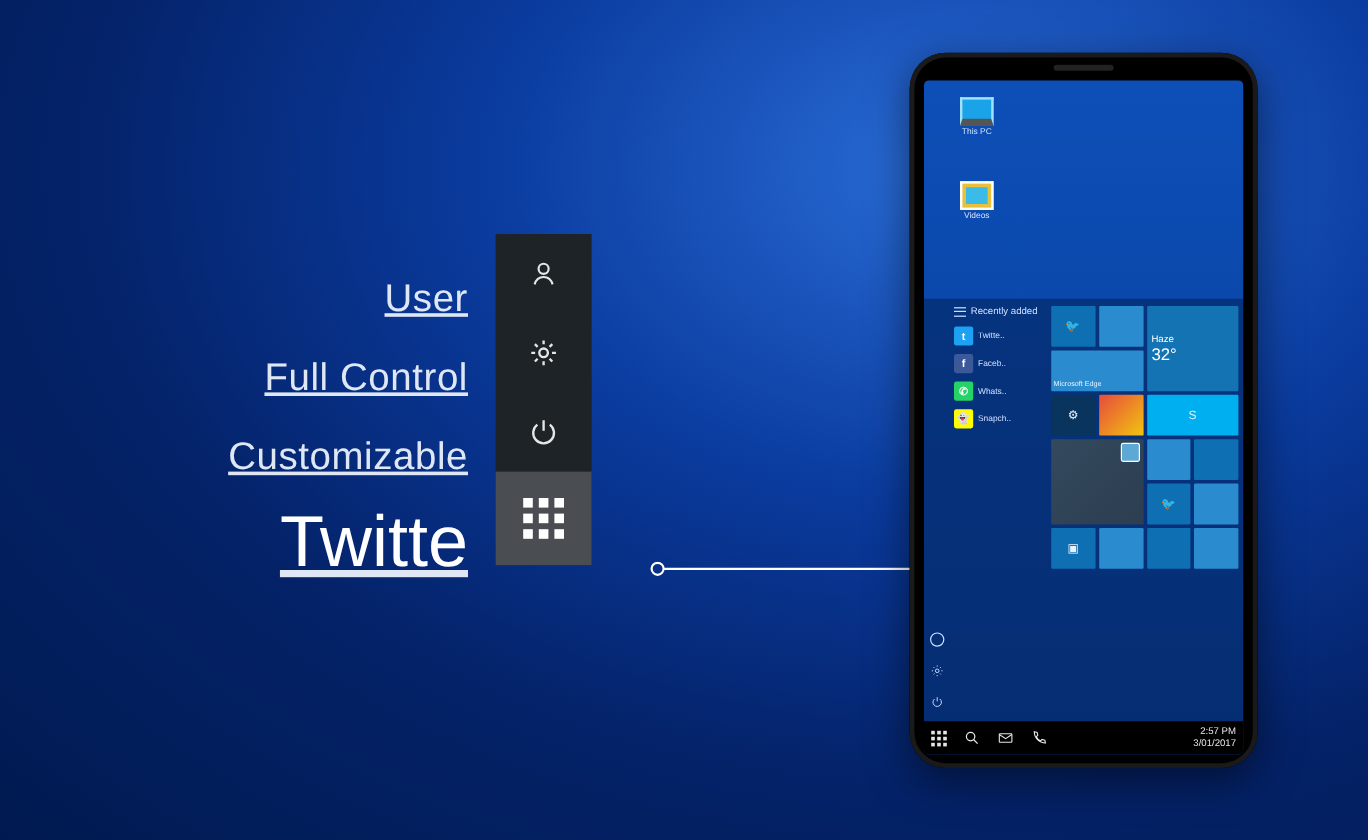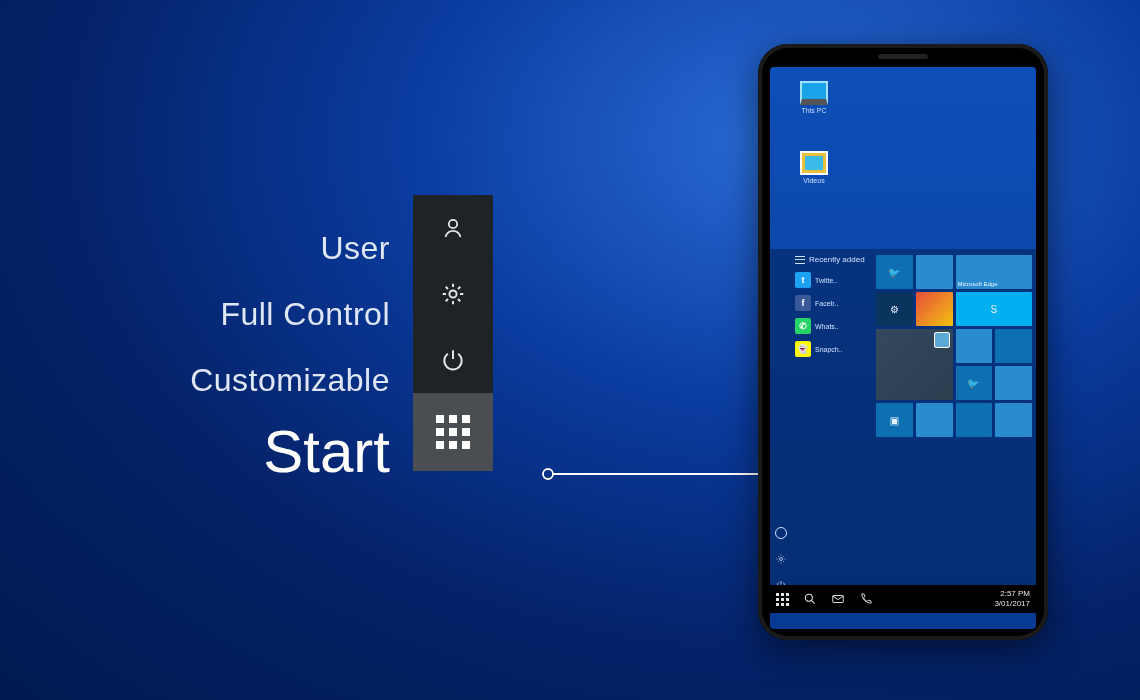--- a/index.html
+++ b/index.html
@@ -13,20 +13,21 @@
   }
 
   
   .labels {
     position: absolute;
     left: 110px;
     top: 215px;
     width: 280px;
     color: #dfe7f5;
     text-align: right;
+    text-decoration: underline;
   }
   .labels div {
     font-weight: 200;
     white-space: nowrap;
   }
   .lbl-small { font-size: 32px; line-height: 66px; letter-spacing: 0.5px; }
   .lbl-start { font-size: 60px; font-weight: 300; color: #fff; margin-top: 4px; }
 
   
   .sysmenu {
@@ -145,21 +146,21 @@
   .tile.row2{grid-row:span 2;}
   .tile.dark{background:#08345e;}
   .tile.lite{background:#2a8ccf;}
   .tile.wx{background:#1474b3;color:#fff;font-size:8px;align-items:flex-start;flex-direction:column;justify-content:center;padding:4px;}
   .tile.game{background:linear-gradient(135deg,#e74c3c,#f1c40f);}
   .tile.game2{background:linear-gradient(135deg,#34495e,#2c3e50);}
   .tile.game2::after{content:"";position:absolute;top:3px;right:3px;width:14px;height:14px;background:#5da9d6;border:1px solid #fff;border-radius:2px;}
 
   
   .taskbar{
-    position:absolute;left:0;right:0;bottom:16px;height:28px;
+    position:absolute;left:0;right:0;bottom:0;height:28px;
     background:#000;display:flex;align-items:center;
     padding:0 6px;color:#e6e6e6;
   }
   .taskbar .tb-left{display:flex;gap:14px;align-items:center;}
   .taskbar svg{width:14px;height:14px;stroke:#e6e6e6;fill:none;}
   .taskbar .tb-grid{display:grid;grid-template-columns:repeat(3,3px);grid-template-rows:repeat(3,3px);gap:2px;}
   .taskbar .tb-grid span{background:#e6e6e6;}
   .taskbar .tb-right{margin-left:auto;text-align:right;line-height:10px;}
   .taskbar .tb-right div{font-size:8px;}
 
@@ -167,21 +168,21 @@
   .grid-icon{display:grid;grid-template-columns:repeat(3,8px);grid-template-rows:repeat(3,8px);gap:5px;}
   .grid-icon span{background:#fff;}
 </style>
 </head>
 <body>
 
 <div class="labels">
   <div class="lbl-small">User</div>
   <div class="lbl-small">Full Control</div>
   <div class="lbl-small">Customizable</div>
-  <div class="lbl-start">Start</div>
+  <div class="lbl-start">Twitte</div>
 </div>
 
 <div class="sysmenu">
   <div class="cell">
     <svg width="24" height="24" viewBox="0 0 24 24" stroke-width="1.8">
       <circle cx="12" cy="8" r="4.2"></circle>
       <path d="M4.5 21c1.2-4.3 4.3-6.2 7.5-6.2s6.3 1.9 7.5 6.2"></path>
     </svg>
   </div>
   <div class="cell">
@@ -266,20 +267,24 @@
         </div>
         <div class="app-row">
           <div class="aicon sc-bg">👻</div>
           <div class="aname">Snapch..</div>
         </div>
       </div>
 
       <div class="tiles">
         <div class="tile center tw-bg">🐦</div>
         <div class="tile lite center"></div>
+        <div class="tile span2 row2 wx">
+          <div>Haze</div>
+          <div style="font-size:14px;font-weight:300">32°</div>
+        </div>
         <div class="tile span2 lite">
             <span>Microsoft Edge</span>
           </div>
         <div class="tile dark center">⚙</div>
         <div class="tile game"></div>
         <div class="tile span2 center" style="background:#00aff0">S</div>
         <div class="tile span2 row2 game2"></div>
         <div class="tile lite"></div>
         <div class="tile center"></div>
         <div class="tile center tw-bg">🐦</div>

